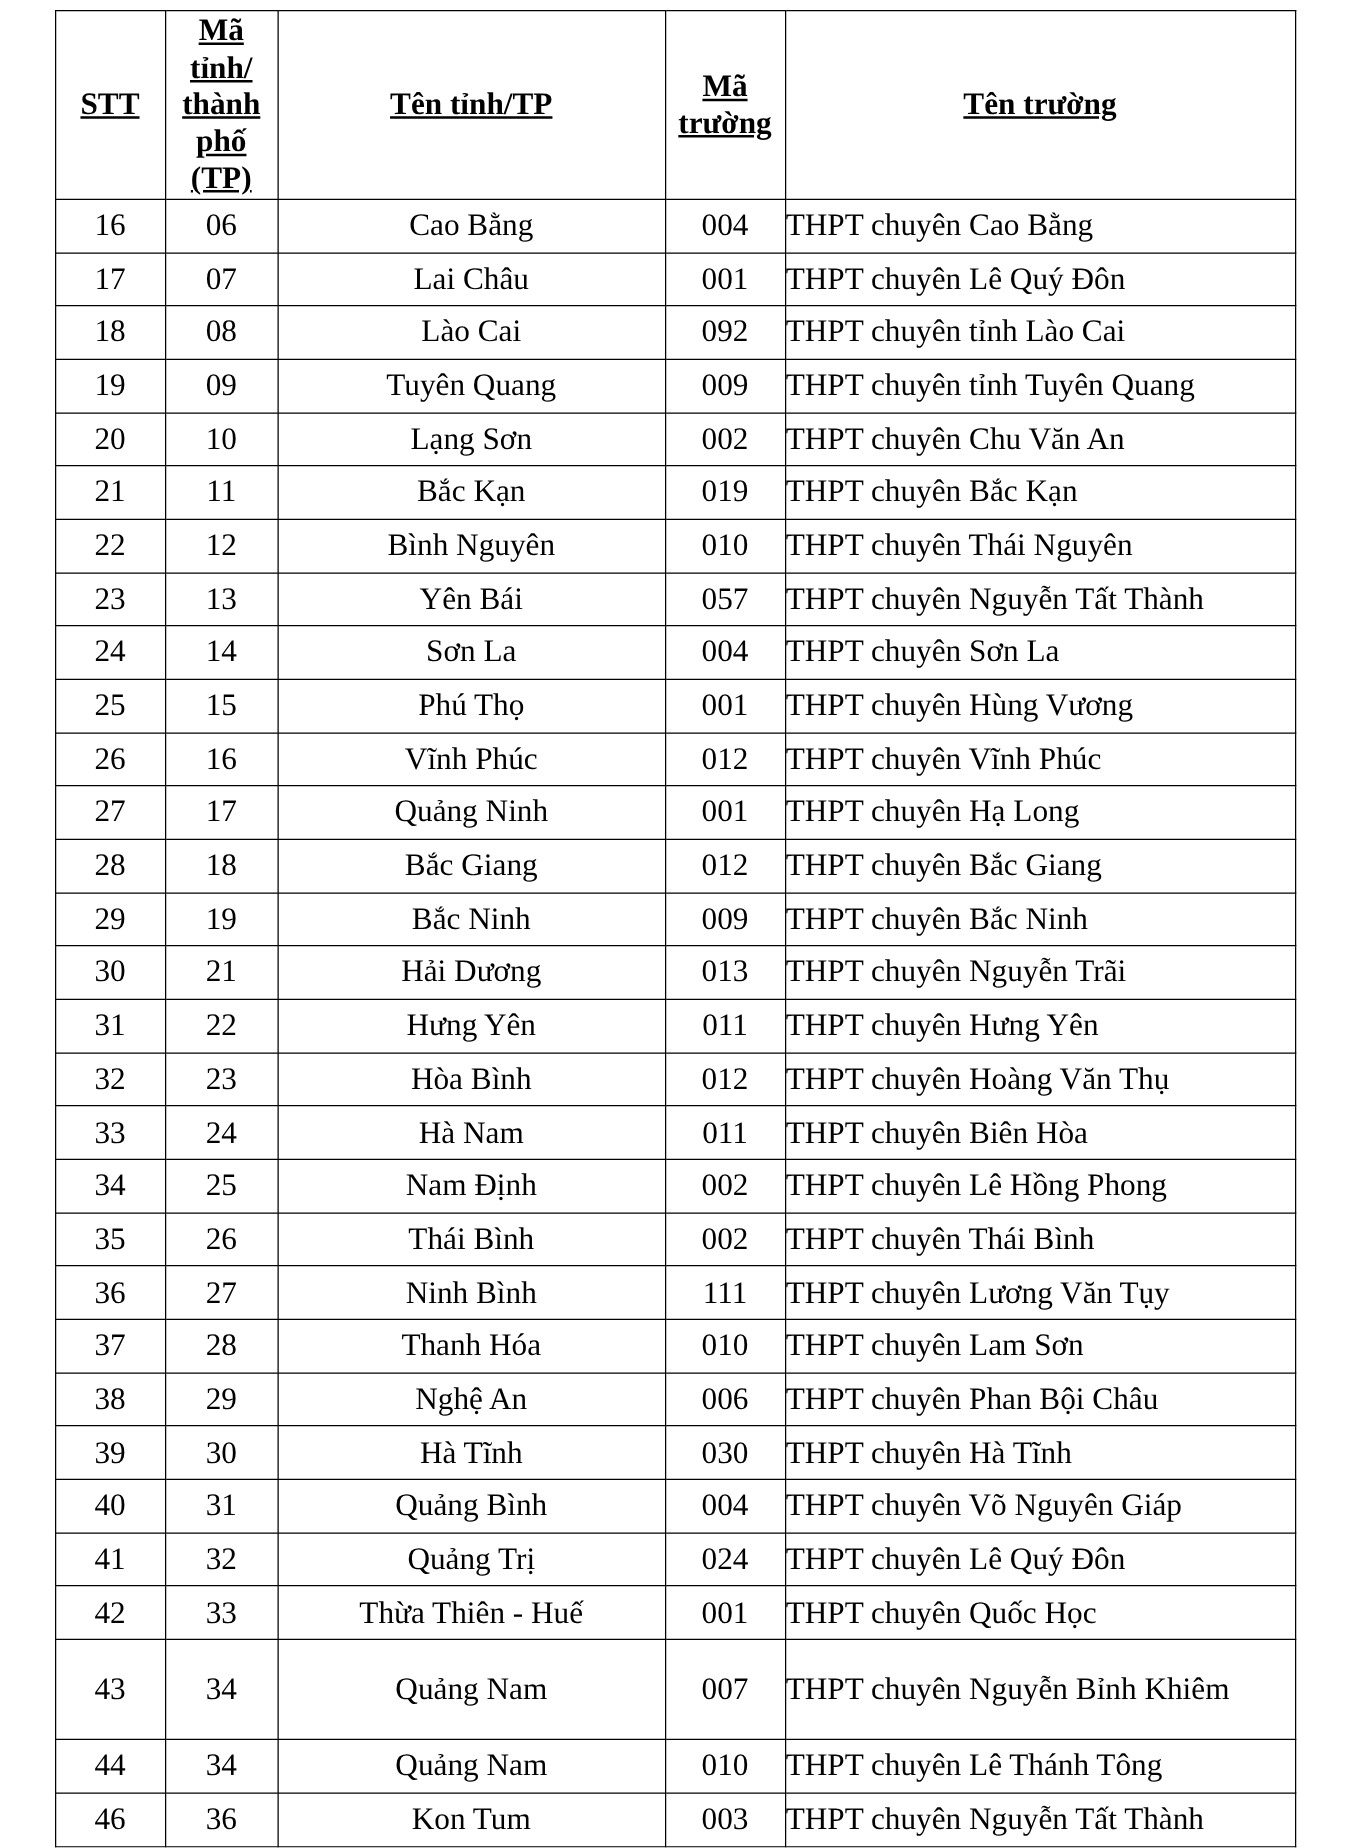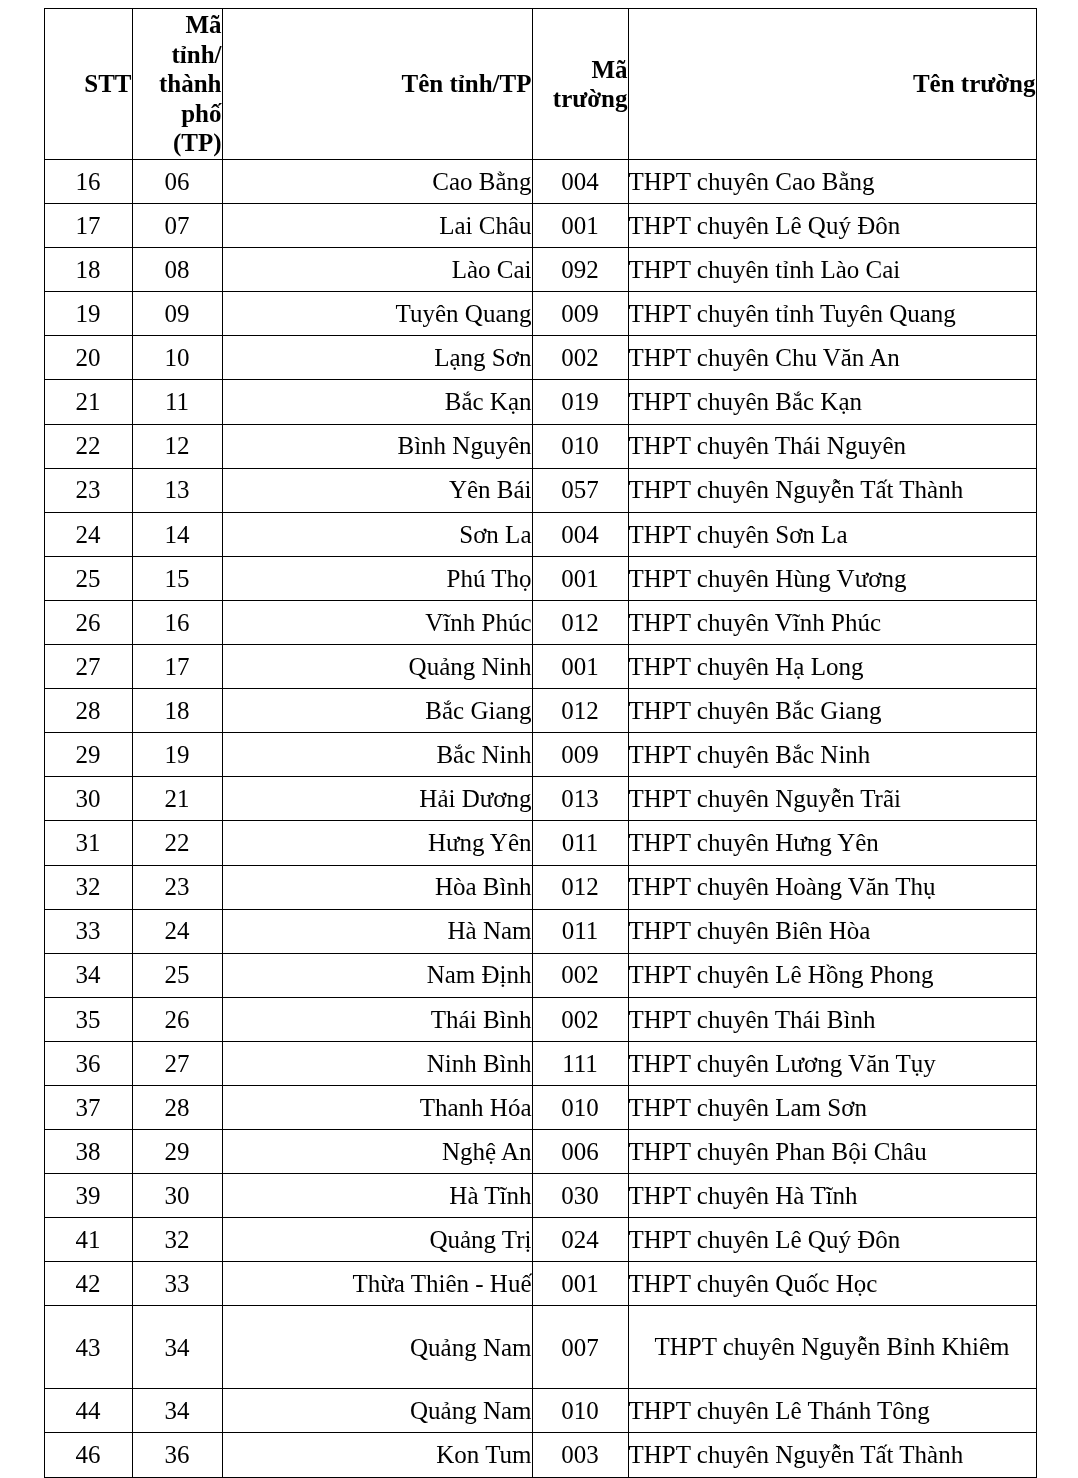--- a/index.html
+++ b/index.html
@@ -36,51 +36,51 @@
   }
   
   col.c-stt      { width: 88px; }
   col.c-matinh   { width: 90px; }
   col.c-tentinh  { width: 310px; }
   col.c-matruong { width: 96px; }
   col.c-tentruong{ width: 408px; }
 
   thead th {
     font-weight: bold;
-    text-align: right;
+    text-align: center;
     vertical-align: middle;
     padding: 6px 4px;
     height: 150px;
+    text-decoration: underline;
   }
   thead th .hdr {
     display: block;
     white-space: pre-line;
   }
   tbody td {
     height: 41px;
     vertical-align: middle;
   }
   td.stt, td.matinh, td.matruong {
     text-align: center;
   }
   td.tentinh {
-    text-align: right;
+    text-align: center;
   }
   td.tentruong {
     text-align: left;
     padding-left: 10px;
     padding-right: 6px;
     font-family: Liberation Serif, serif;
   }
   tr.tall td {
     height: 78px;
   }
   tr.tall td.tentruong {
     line-height: 1.2;
-    text-align: center;
   }
 </style>
 </head>
 <body>
 
 <div class="page">
   <table class="school-table">
     <colgroup>
       <col class="c-stt">
       <col class="c-matinh">
@@ -274,20 +274,27 @@
           <td class="tentruong">THPT chuyên Phan Bội Châu</td>
         </tr>
         <tr>
           <td class="stt">39</td>
           <td class="matinh">30</td>
           <td class="tentinh">Hà Tĩnh</td>
           <td class="matruong">030</td>
           <td class="tentruong">THPT chuyên Hà Tĩnh</td>
         </tr>
         <tr>
+          <td class="stt">40</td>
+          <td class="matinh">31</td>
+          <td class="tentinh">Quảng Bình</td>
+          <td class="matruong">004</td>
+          <td class="tentruong">THPT chuyên Võ Nguyên Giáp</td>
+        </tr>
+        <tr>
           <td class="stt">41</td>
           <td class="matinh">32</td>
           <td class="tentinh">Quảng Trị</td>
           <td class="matruong">024</td>
           <td class="tentruong">THPT chuyên Lê Quý Đôn</td>
         </tr>
         <tr>
           <td class="stt">42</td>
           <td class="matinh">33</td>
           <td class="tentinh">Thừa Thiên - Huế</td>

